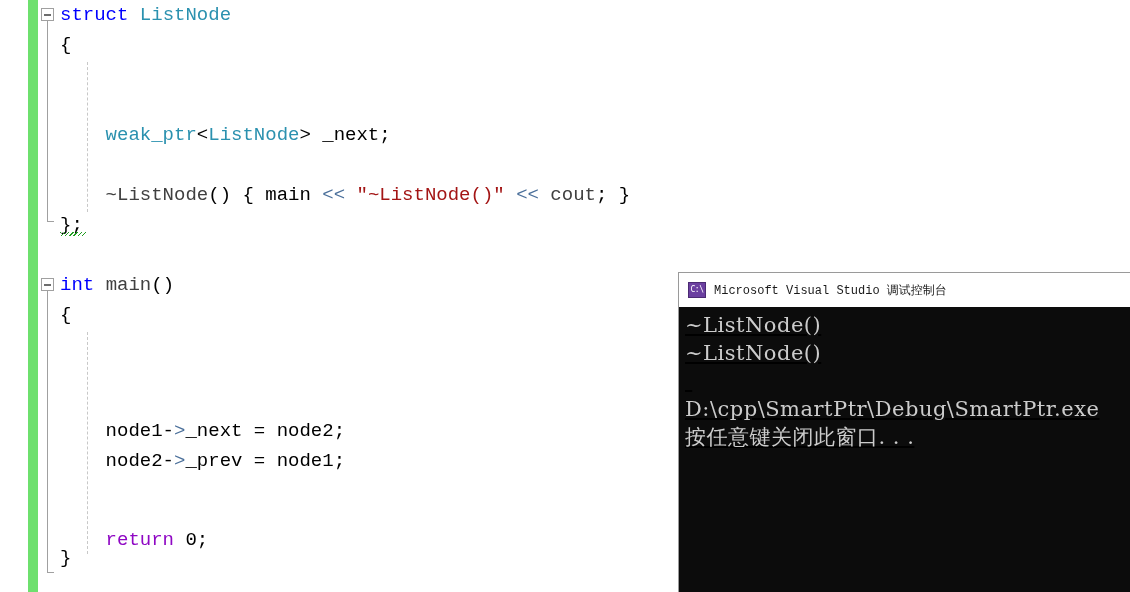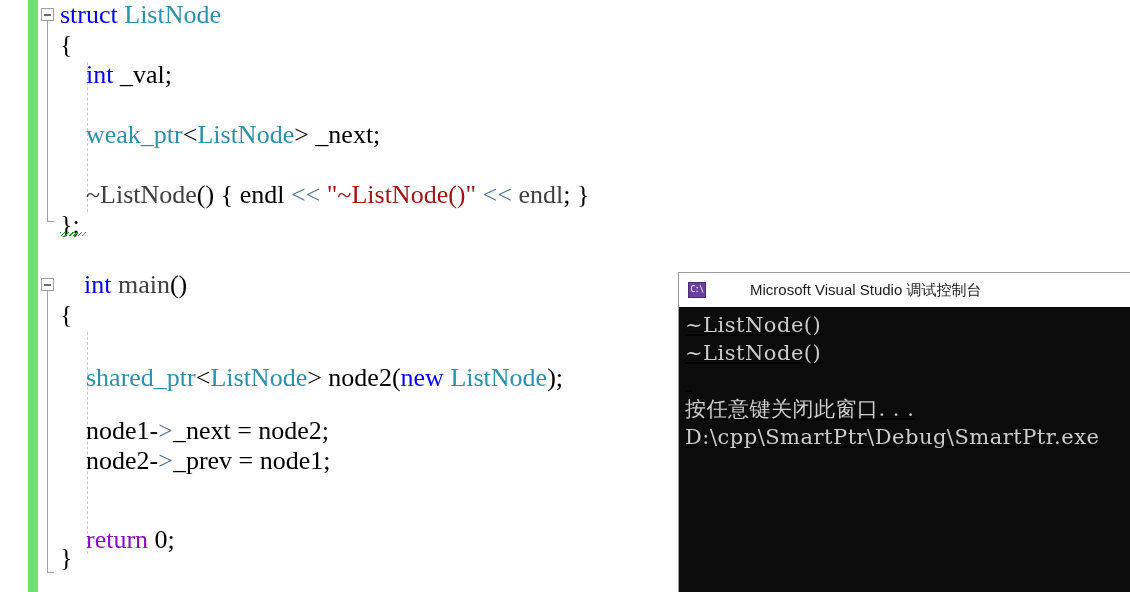--- a/index.html
+++ b/index.html
@@ -81,22 +81,22 @@
     border-left: 1px dashed #c8c8c8;
   }
 
   
   .code-line {
     position: absolute;
     left: 60px;
     height: 30px;
     line-height: 30px;
     white-space: pre;
-    font-family: Liberation Serif, serif;
-    font-size: 26px;
+    font-family: Liberation Mono, monospace;
+    font-size: 19px;
     color: #000000;
     letter-spacing: 0px;
   }
   .kw      { color: #0000ff; }  
   .kw-ctl  { color: #8f08c4; }  
   .type    { color: #2b91af; }  
   .fn      { color: #404040; }  
   .str     { color: #a31515; }  
   .op      { color: #4a6f9a; }  
   .plain   { color: #000000; }
@@ -143,25 +143,24 @@
     flex: 0 0 auto;
   }
   .console-icon span {
     color: #ffffff;
     font-family: "DejaVu Sans Mono", monospace;
     font-size: 8px;
     line-height: 8px;
     letter-spacing: -0.5px;
   }
   .console-title-text {
-    font-family: Liberation Sans, sans-serif;
-    font-size: 15px;
+    font-family: Liberation Mono, monospace;
+    font-size: 12px;
     color: #1a1a1a;
     white-space: nowrap;
-    margin-left: 36px;
   }
   .console-body {
     background: #0c0c0c;
     height: 286px;
     padding: 4px 0 0 6px;
     box-sizing: border-box;
     overflow: hidden;
     text-decoration: underline;
   }
   .console-line {
@@ -191,30 +190,28 @@
     <div class="collapse-box" style="left:3px; top:278px;"></div>
     <div class="outline-line" style="left:9px; top:291px; height:281px;"></div>
     <div class="outline-foot" style="left:9px; top:572px; width:7px;"></div>
   </div>
 
   <div class="indent-guide" style="top:62px; height:150px;"></div>
   <div class="indent-guide" style="top:332px; height:222px;"></div>
 
   <div class="code-line" style="top:0px;"><span class="kw">struct</span><span class="plain"> </span><span class="type">ListNode</span></div>
   <div class="code-line" style="top:30px;"><span class="plain">{</span></div>
-  <div class="code-line" style="top:60px;"><span class="plain">    </span><span class="kw">int</span><span class="plain"> _val;</span></div>
   <div class="code-line" style="top:120px;"><span class="plain">    </span><span class="type">weak_ptr</span><span class="plain">&lt;</span><span class="type">ListNode</span><span class="plain">&gt; _next;</span></div>
   <div class="code-line" style="top:150px;"></div>
-  <div class="code-line" style="top:180px;"><span class="plain">    </span><span class="fn">~ListNode</span><span class="plain">() { endl </span><span class="op">&lt;&lt;</span><span class="plain"> </span><span class="str">"~ListNode()"</span><span class="plain"> </span><span class="op">&lt;&lt;</span><span class="plain"> </span><span class="fn">endl</span><span class="plain">; }</span></div>
+  <div class="code-line" style="top:180px;"><span class="plain">    </span><span class="fn">~ListNode</span><span class="plain">() { main </span><span class="op">&lt;&lt;</span><span class="plain"> </span><span class="str">"~ListNode()"</span><span class="plain"> </span><span class="op">&lt;&lt;</span><span class="plain"> </span><span class="fn">cout</span><span class="plain">; }</span></div>
   <div class="code-line" style="top:210px;"><span class="plain">};</span></div>
   <div class="code-line" style="top:240px;"></div>
-  <div class="code-line" style="top:270px;margin-left:24px;"><span class="kw">int</span><span class="plain"> </span><span class="fn">main</span><span class="plain">()</span></div>
+  <div class="code-line" style="top:270px;"><span class="kw">int</span><span class="plain"> </span><span class="fn">main</span><span class="plain">()</span></div>
   <div class="code-line" style="top:300px;"><span class="plain">{</span></div>
   <div class="code-line" style="top:330px;"></div>
-  <div class="code-line" style="top:363px;"><span class="plain">    </span><span class="type">shared_ptr</span><span class="plain">&lt;</span><span class="type">ListNode</span><span class="plain">&gt; node2(</span><span class="kw">new</span><span class="plain"> </span><span class="type">ListNode</span><span class="plain">);</span></div>
   <div class="code-line" style="top:393px;"></div>
   <div class="code-line" style="top:416px;"><span class="plain">    node1-</span><span class="op">&gt;</span><span class="plain">_next = node2;</span></div>
   <div class="code-line" style="top:446px;text-align:right;"><span class="plain">    node2-</span><span class="op">&gt;</span><span class="plain">_prev = node1;</span></div>
   <div class="code-line" style="top:476px;"></div>
   <div class="code-line" style="top:525px;"><span class="plain">    </span><span class="kw-ctl">return</span><span class="plain"> 0;</span></div>
   <div class="code-line" style="top:543px;"><span class="plain">}</span></div>
 
   <div class="squiggle" style="left:60px; top:232px; width:26px;"></div>
 
 </div>
@@ -223,16 +220,16 @@
   <div class="console-titlebar">
     <div class="console-icon">
       <span>C:\</span>
     </div>
     <div class="console-title-text">Microsoft Visual Studio 调试控制台</div>
   </div>
   <div class="console-body">
     <div class="console-line">~ListNode()</div>
     <div class="console-line">~ListNode()</div>
     <div class="console-line blank">&nbsp;</div>
+    <div class="console-line">D:\cpp\SmartPtr\Debug\SmartPtr.exe</div>
     <div class="console-line">按任意键关闭此窗口. . .</div>
-    <div class="console-line">D:\cpp\SmartPtr\Debug\SmartPtr.exe</div>
   </div>
 </div>
 
 </body></html>

